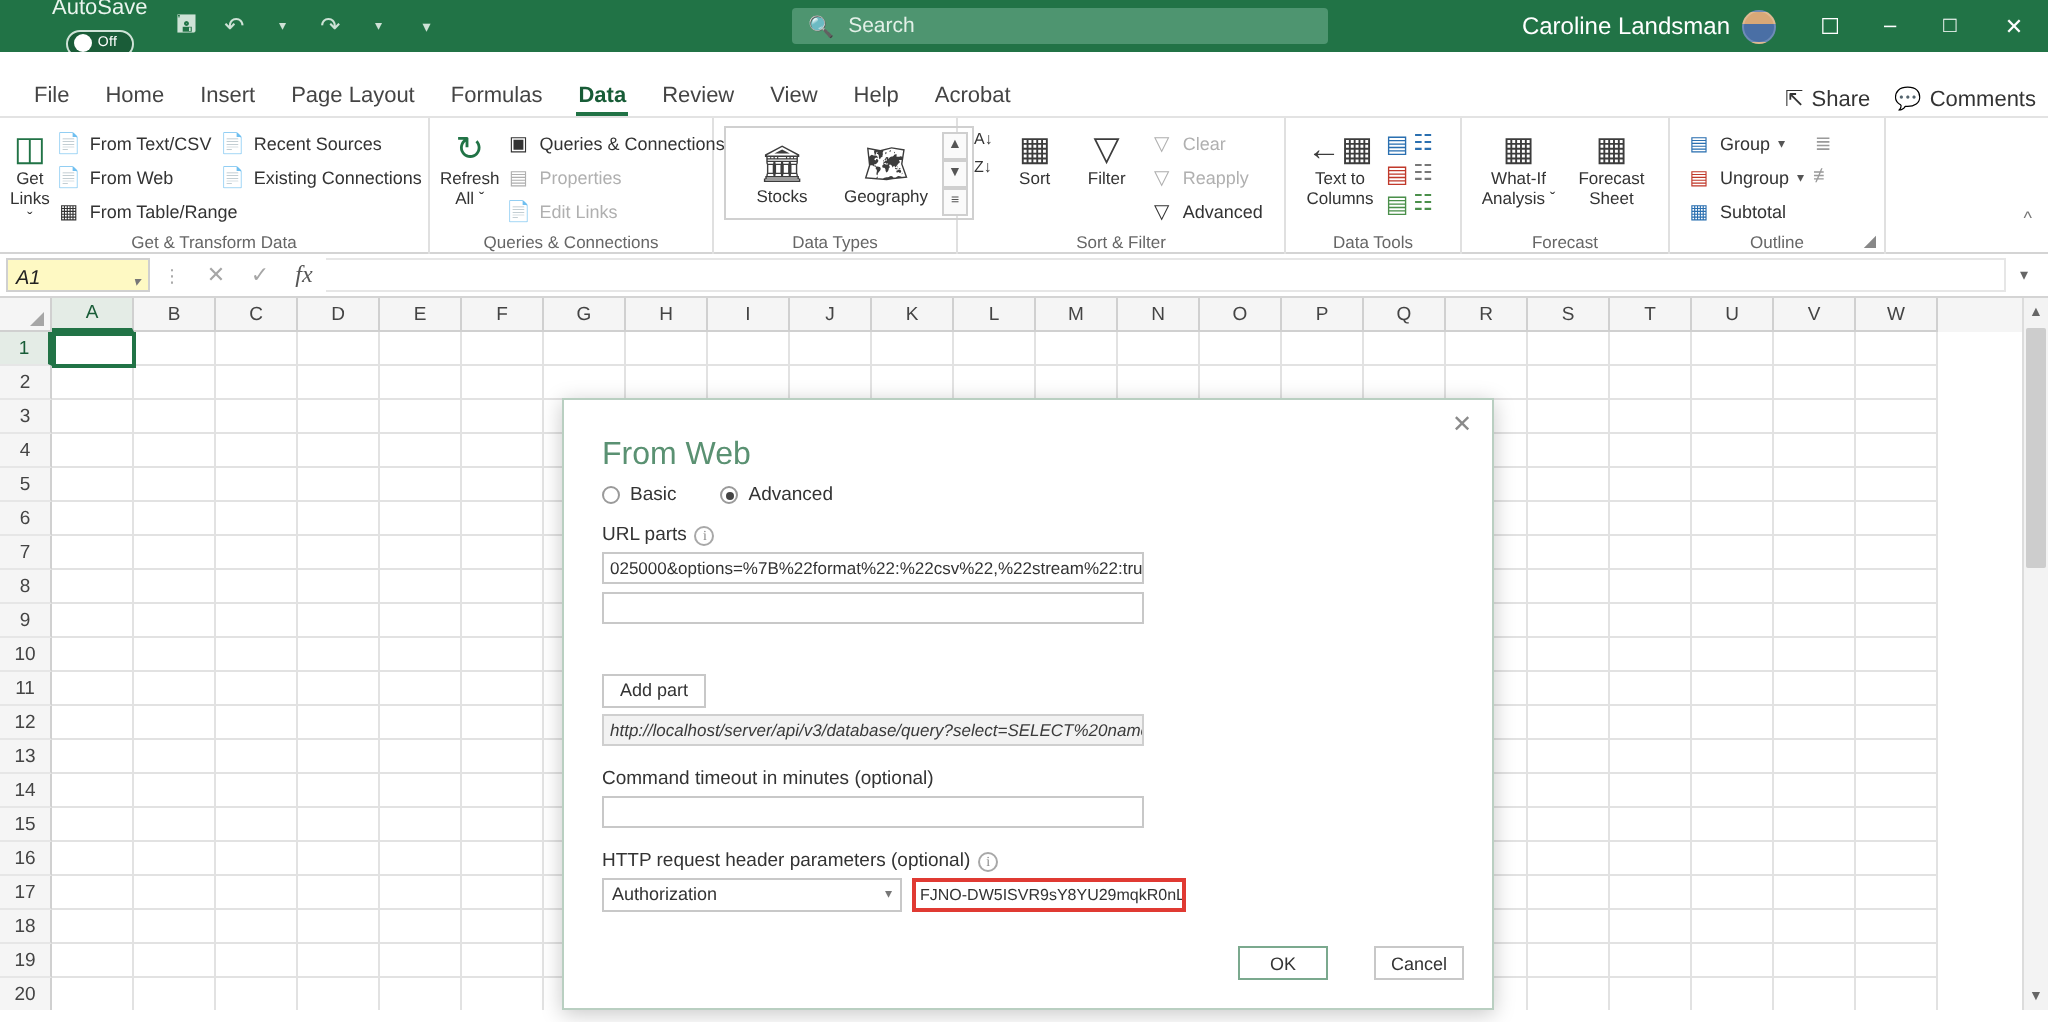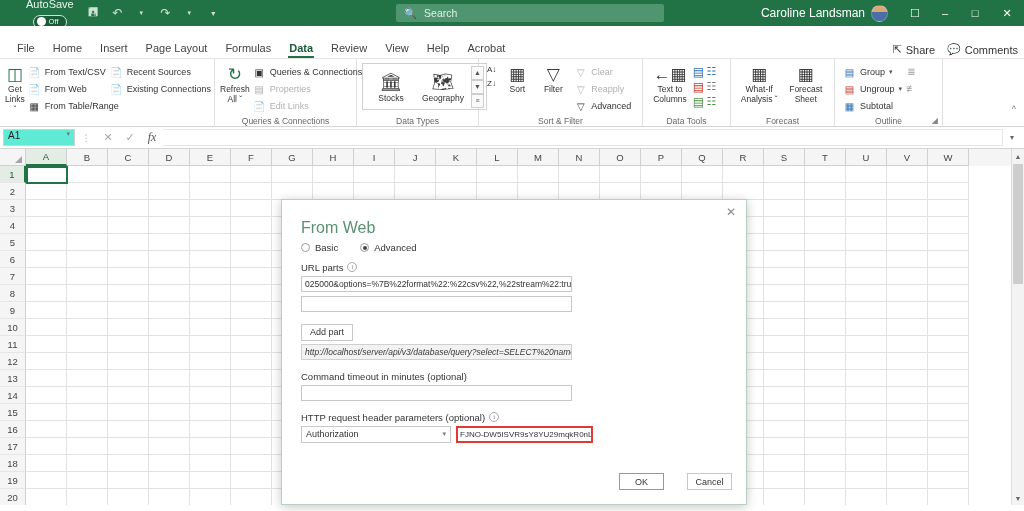--- a/index.html
+++ b/index.html
@@ -155,23 +155,23 @@
   .sortcol { display: flex; flex-direction: column; justify-content: center; gap: 6px; padding: 4px 3px 0 3px; }
   .azbtn { font-size: 12px; color: #2a5db0; display:flex; align-items:center; gap:1px;}
   .azbtn .az { font-size: 8px; line-height: 8px; display: flex; flex-direction: column; color: #333; }
 
   
   .fbar {
     height: 22px; background: #ffffff; display: flex; align-items: center;
     border-bottom: 1px solid #d4d4d4; padding: 0 3px;
   }
   .namebox {
-    width: 72px; height: 17px; border: 1px solid #d0d0d0; background: #5eead4;
-    font-size: 10px; color: #222; display: flex; align-items: flex-start;
-    padding: 0 4px; justify-content: space-between;
+    width: 72px; height: 17px; border: 1px solid #d0d0d0; background: #fef9c3;
+    font-size: 10px; color: #222; display: flex; align-items: flex-end;
+    padding: 0 4px; justify-content: space-between; font-style: italic;
   }
   .fb-ic {
     width: 22px; text-align: center; font-size: 11px; color: #a6a6a6;
   }
   .fx { font-style: italic; font-family: "Liberation Serif", serif; font-size: 12px; color: #555; }
   .finput { flex: 1; height: 17px; border: 1px solid #e6e6e6; border-left: none; background:#fff; }
   .fb-chevron { width: 18px; text-align: center; font-size: 8px; color: #666; }
 
   
   .gridwrap { position: relative; height: 356px; background: #ffffff; overflow: hidden; }
@@ -247,21 +247,21 @@
   .radio-row { display: flex; align-items: center; gap: 22px; margin-bottom: 9px; }
   .radio { display: flex; align-items: center; gap: 5px; font-size: 9.5px; color: #333; }
   .rdot {
     width: 9px; height: 9px; border-radius: 50%;
     border: 1px solid #9a9a9a; background: #fff;
     display: flex; align-items: center; justify-content: center;
   }
   .rdot.on::after {
     content: ""; width: 4px; height: 4px; border-radius: 50%; background: #444;
   }
-  .lbl { font-size: 9.5px; color: #333; display: flex; align-items: flex-start; gap: 4px; }
+  .lbl { font-size: 9.5px; color: #333; display: flex; align-items: flex-end; gap: 4px; }
   .info-i {
     width: 10px; height: 10px; border-radius: 50%;
     border: 1px solid #a8a8a8; color: #8a8a8a;
     font-size: 7px; display: flex; align-items: center; justify-content: center;
     font-family: "Liberation Serif", serif;
   }
   .tinput {
     width: 271px; height: 16px; border: 1px solid #c8c8c8; background: #ffffff;
     font-size: 8.5px; color: #333; padding: 0 3px; line-height: 15px;
     overflow: hidden; white-space: nowrap; margin-top: 3px;
@@ -379,20 +379,21 @@
         <div class="smallbtn">
           <span class="ic">📄</span>
           <span>Recent Sources</span>
         </div>
         <div class="smallbtn">
           <span class="ic">📄</span>
           <span>Existing Connections</span>
         </div>
       </div>
     </div>
+    <div class="rgroup-title">Get &amp; Transform Data</div>
   </div>
 
   <div class="rgroup" style="width:142px">
     <div class="rgroup-body">
       <div class="bigbtn" style="width:42px">
         <span class="gl">↻</span>
         <span>Refresh</span>
         <span>All ˇ</span>
       </div>
       <div class="smallcol">
@@ -1134,21 +1135,21 @@
       </span>
     </div>
 
     <div class="lbl">
       <span>URL parts</span>
       <span class="info-i">i</span>
     </div>
     <div class="tinput">025000&amp;options=%7B%22format%22:%22csv%22,%22stream%22:true%7D</div>
     <div class="tinput blank2"></div>
 
-    <div style="margin-top:9px">
+    <div style="margin-top:23px">
       <span class="btn">Add part</span>
     </div>
 
     <div class="tinput preview">http://localhost/server/api/v3/database/query?select=SELECT%20name,size,</div>
 
     <div class="sec lbl">Command timeout in minutes (optional)</div>
     <div class="tinput"></div>
 
     <div class="sec lbl">
       <span>HTTP request header parameters (optional)</span>

